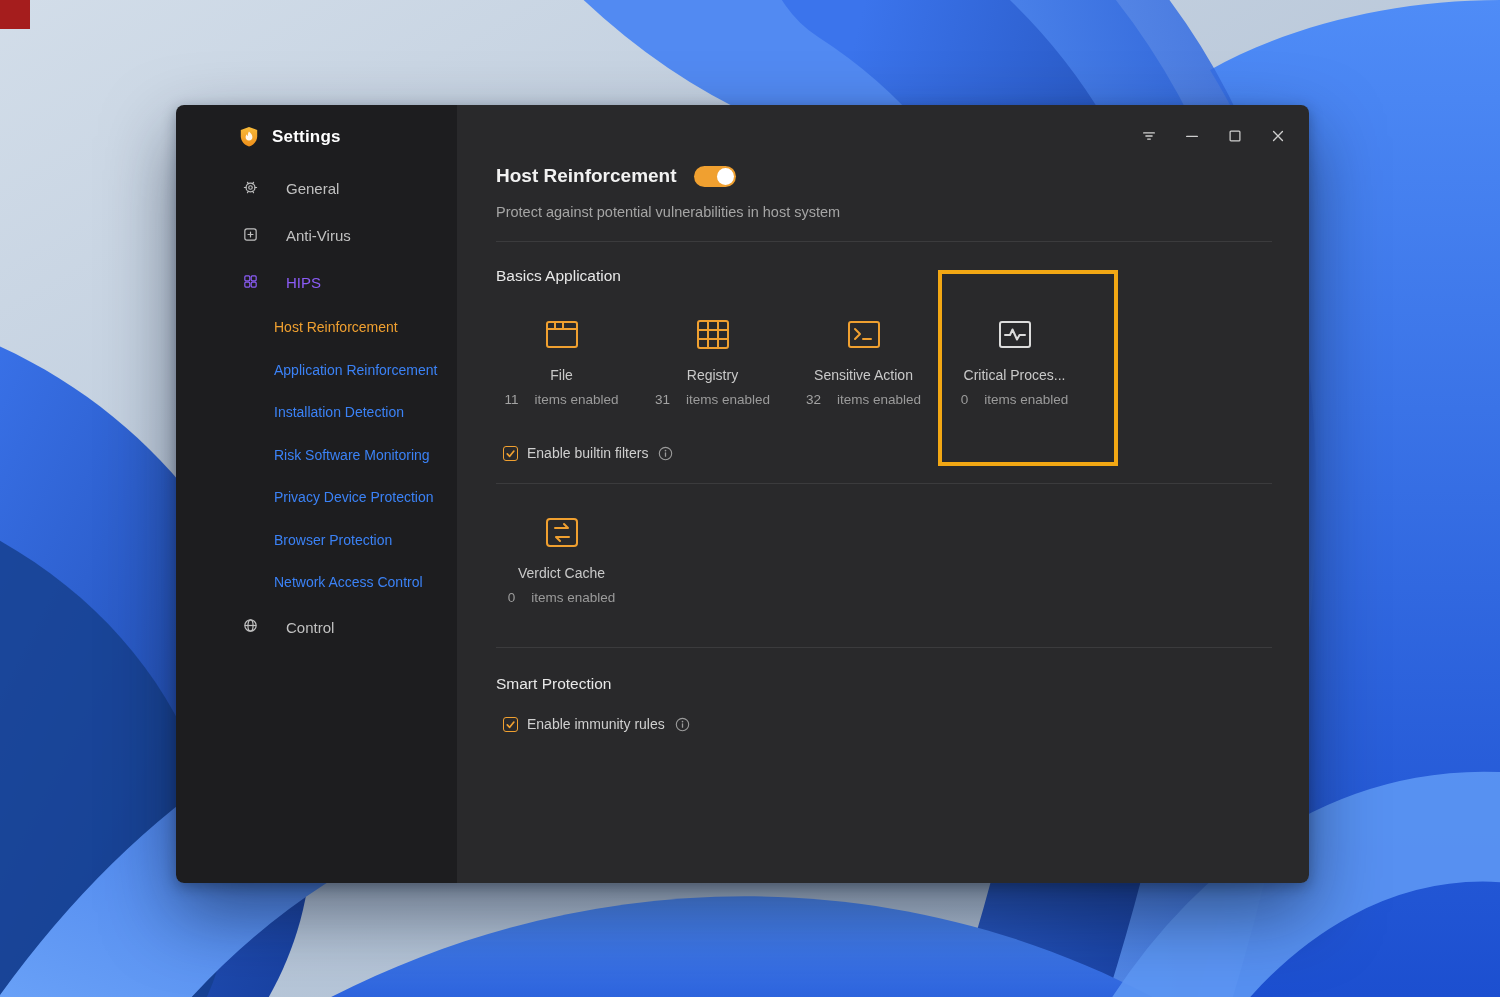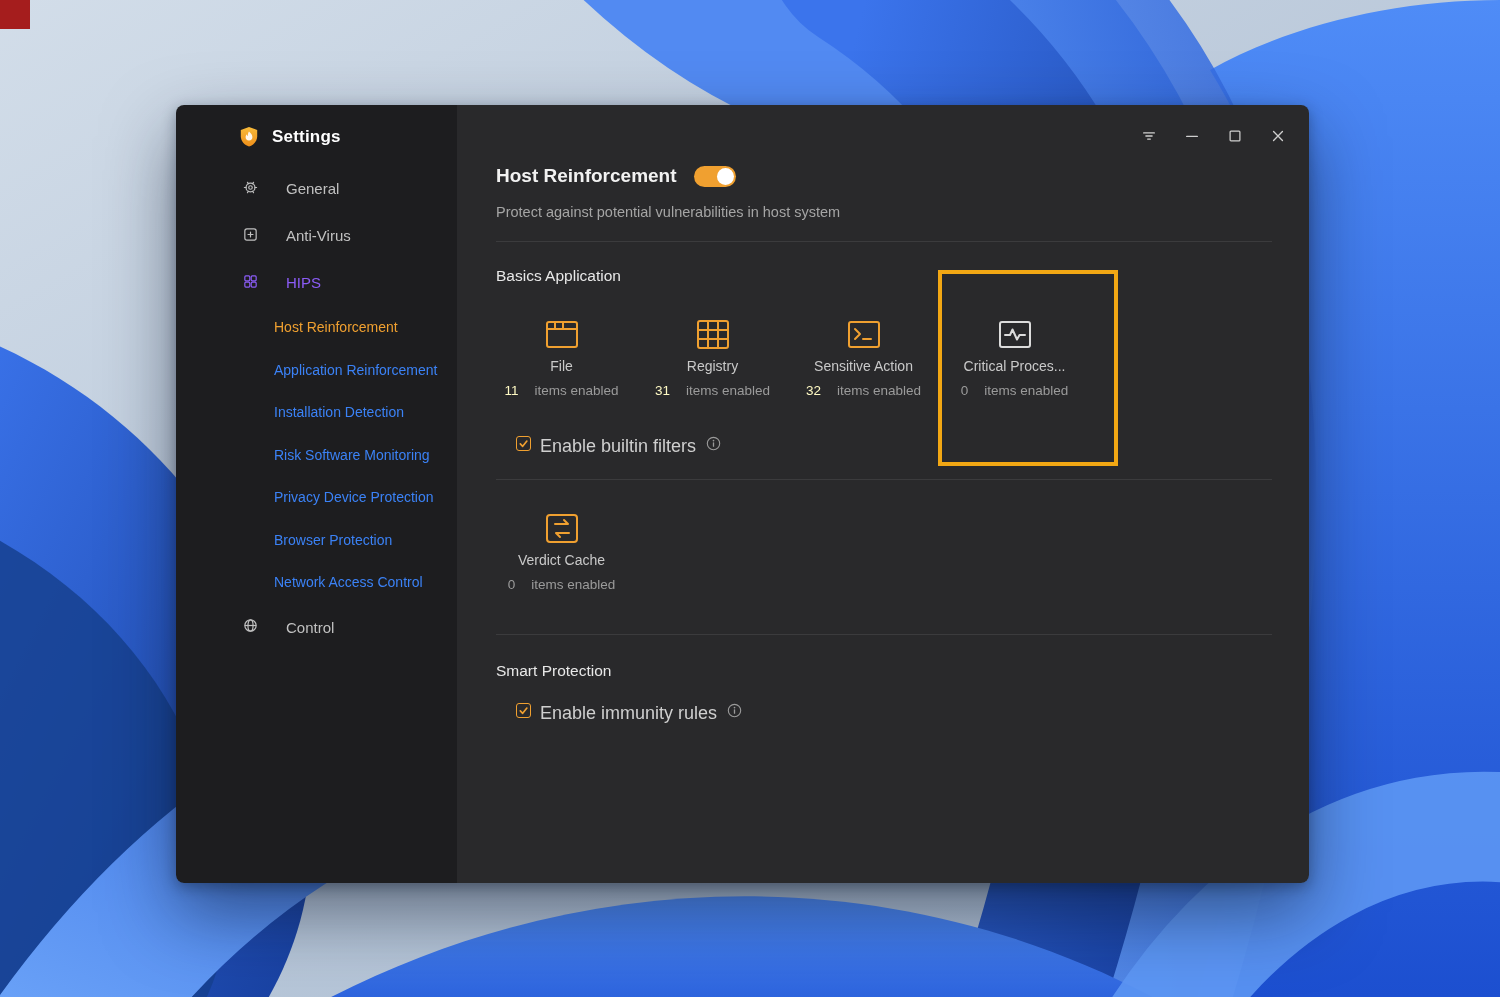--- a/index.html
+++ b/index.html
@@ -48,27 +48,27 @@
   .divider.d2 { margin-top:22px; }
   .divider.d3 { margin-top:40px; }
 
   h2.section-title { margin-top:23px; font-size:15.5px; font-weight:500; color:#e8e8e8; line-height:21px; }
   h2.section-title.smart { margin-top:25px; }
 
   .cards { display:flex; margin-left:-10px; margin-top:26px; }
   .card { width:151px; display:flex; flex-direction:column; align-items:center; text-align:center; cursor:default; }
   .card-icon { width:44px; height:44px; display:flex; align-items:center; justify-content:center; color:#f0a030; }
   .card-icon.white { color:#dcdcdc; }
-  .card-label { font-size:14px; color:#c9c9c9; line-height:20px; white-space:nowrap; }
+  .card-label { margin-top:9px; font-size:14px; color:#c9c9c9; line-height:20px; white-space:nowrap; }
   .card-count { margin-top:5px; font-size:13.5px; color:#9b9b9b; line-height:19px; white-space:nowrap; }
-  .card-count .num { color:#fef9c3; }
+  .card-count .num { color:#a3a3a3; }
   .card-count .num.zero { color:#9b9b9b; }
   .card-count .suffix { margin-left:16px; }
 
-  .check-row { display:flex; align-items:flex-start; gap:9px; margin-left:20px; font-size:18px; color:#cfcfcf; }
+  .check-row { display:flex; align-items:flex-end; gap:9px; margin-left:7px; font-size:14px; color:#cfcfcf; }
   .check-row.first { margin-top:36px; }
   .check-row.second { margin-top:22px; }
   .checkbox { width:15px; height:15px; border:1.5px solid #f0a030; border-radius:3px;
               display:flex; align-items:center; justify-content:center; }
   .info-icon { display:flex; margin-left:1px; }
 
   .highlight-box { position:absolute; left:481px; top:165px; width:180px; height:196px;
                    border:4px solid #f2a714; pointer-events:none; }
 </style>
 </head>

